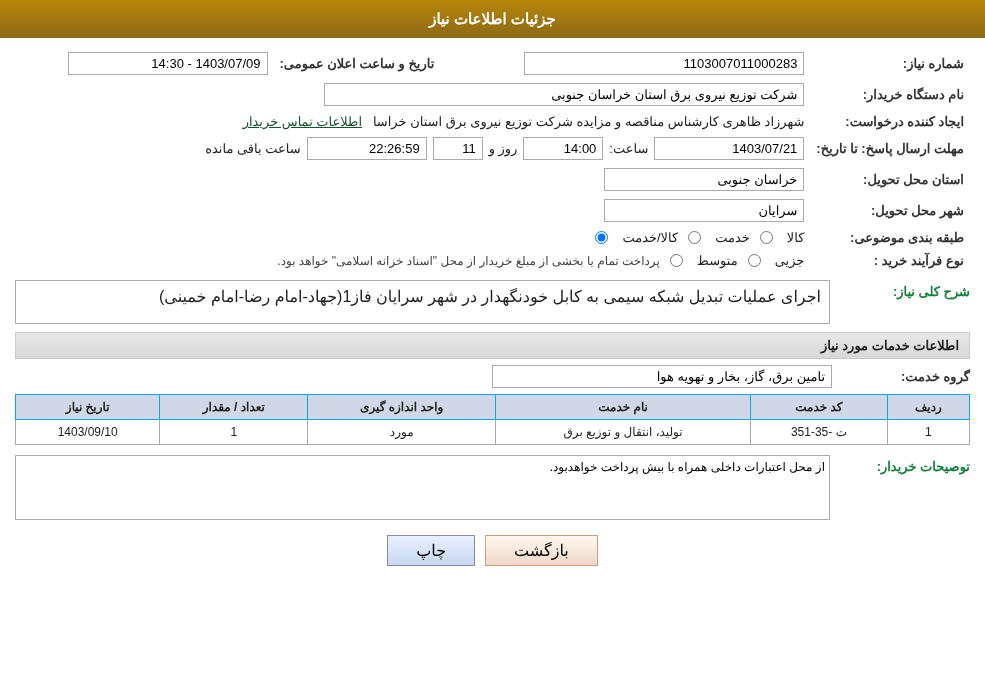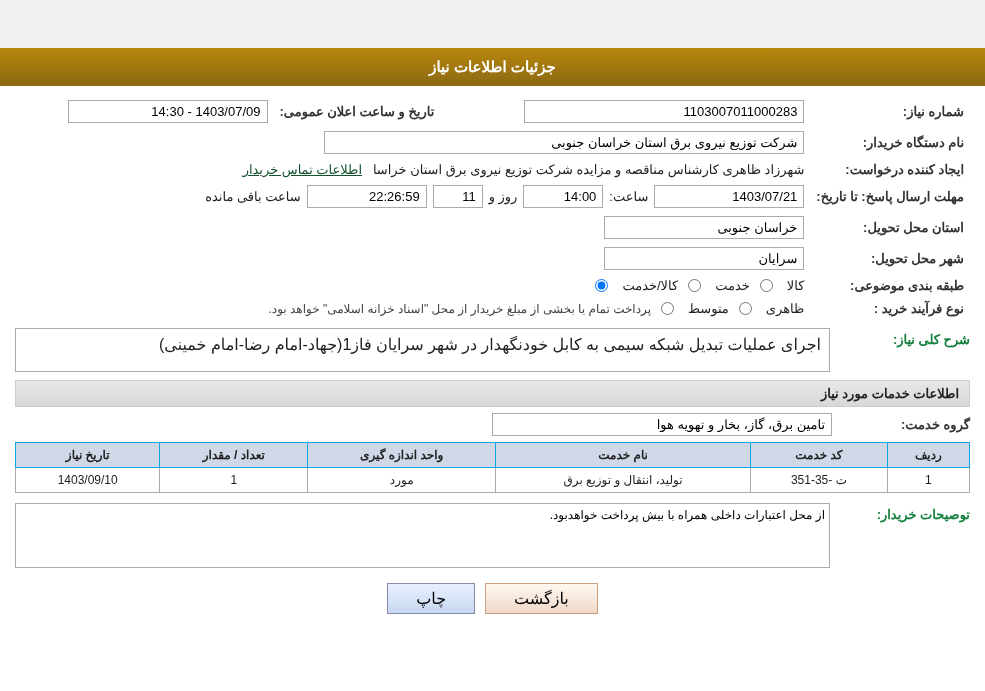--- a/index.html
+++ b/index.html
@@ -16,21 +16,20 @@
       background: #fff;
       min-height: 691px;
     }
     .header-bar {
       background: linear-gradient(to bottom, #b8860b, #8b6914);
       color: #fff;
       text-align: center;
       padding: 10px 0;
       font-size: 15px;
       font-weight: bold;
-      margin-top: 48px;
     }
     .content-area {
       padding: 10px 15px;
     }
     .info-table {
       width: 100%;
       border-collapse: collapse;
       margin-bottom: 8px;
     }
     .info-table td {
@@ -236,21 +235,21 @@
             </label>
           </div>
         </td>
       </tr>
 
       <tr>
         <td class="label-cell">نوع فرآیند خرید :</td>
         <td colspan="3">
           <div class="radio-group">
             <label class="radio-item">
-              <span>ظاهری</span>
+              <span>جزیی</span>
               <input type="radio" name="nofarayand" style="">
             </label>
             <label class="radio-item">
               <span>متوسط</span>
               <input type="radio" name="nofarayand" style="">
             </label>
             <span style="font-size:12px; color:#444;">پرداخت تمام یا بخشی از مبلغ خریدار از محل "اسناد خزانه اسلامی" خواهد بود.</span>
           </div>
         </td>
       </tr>

